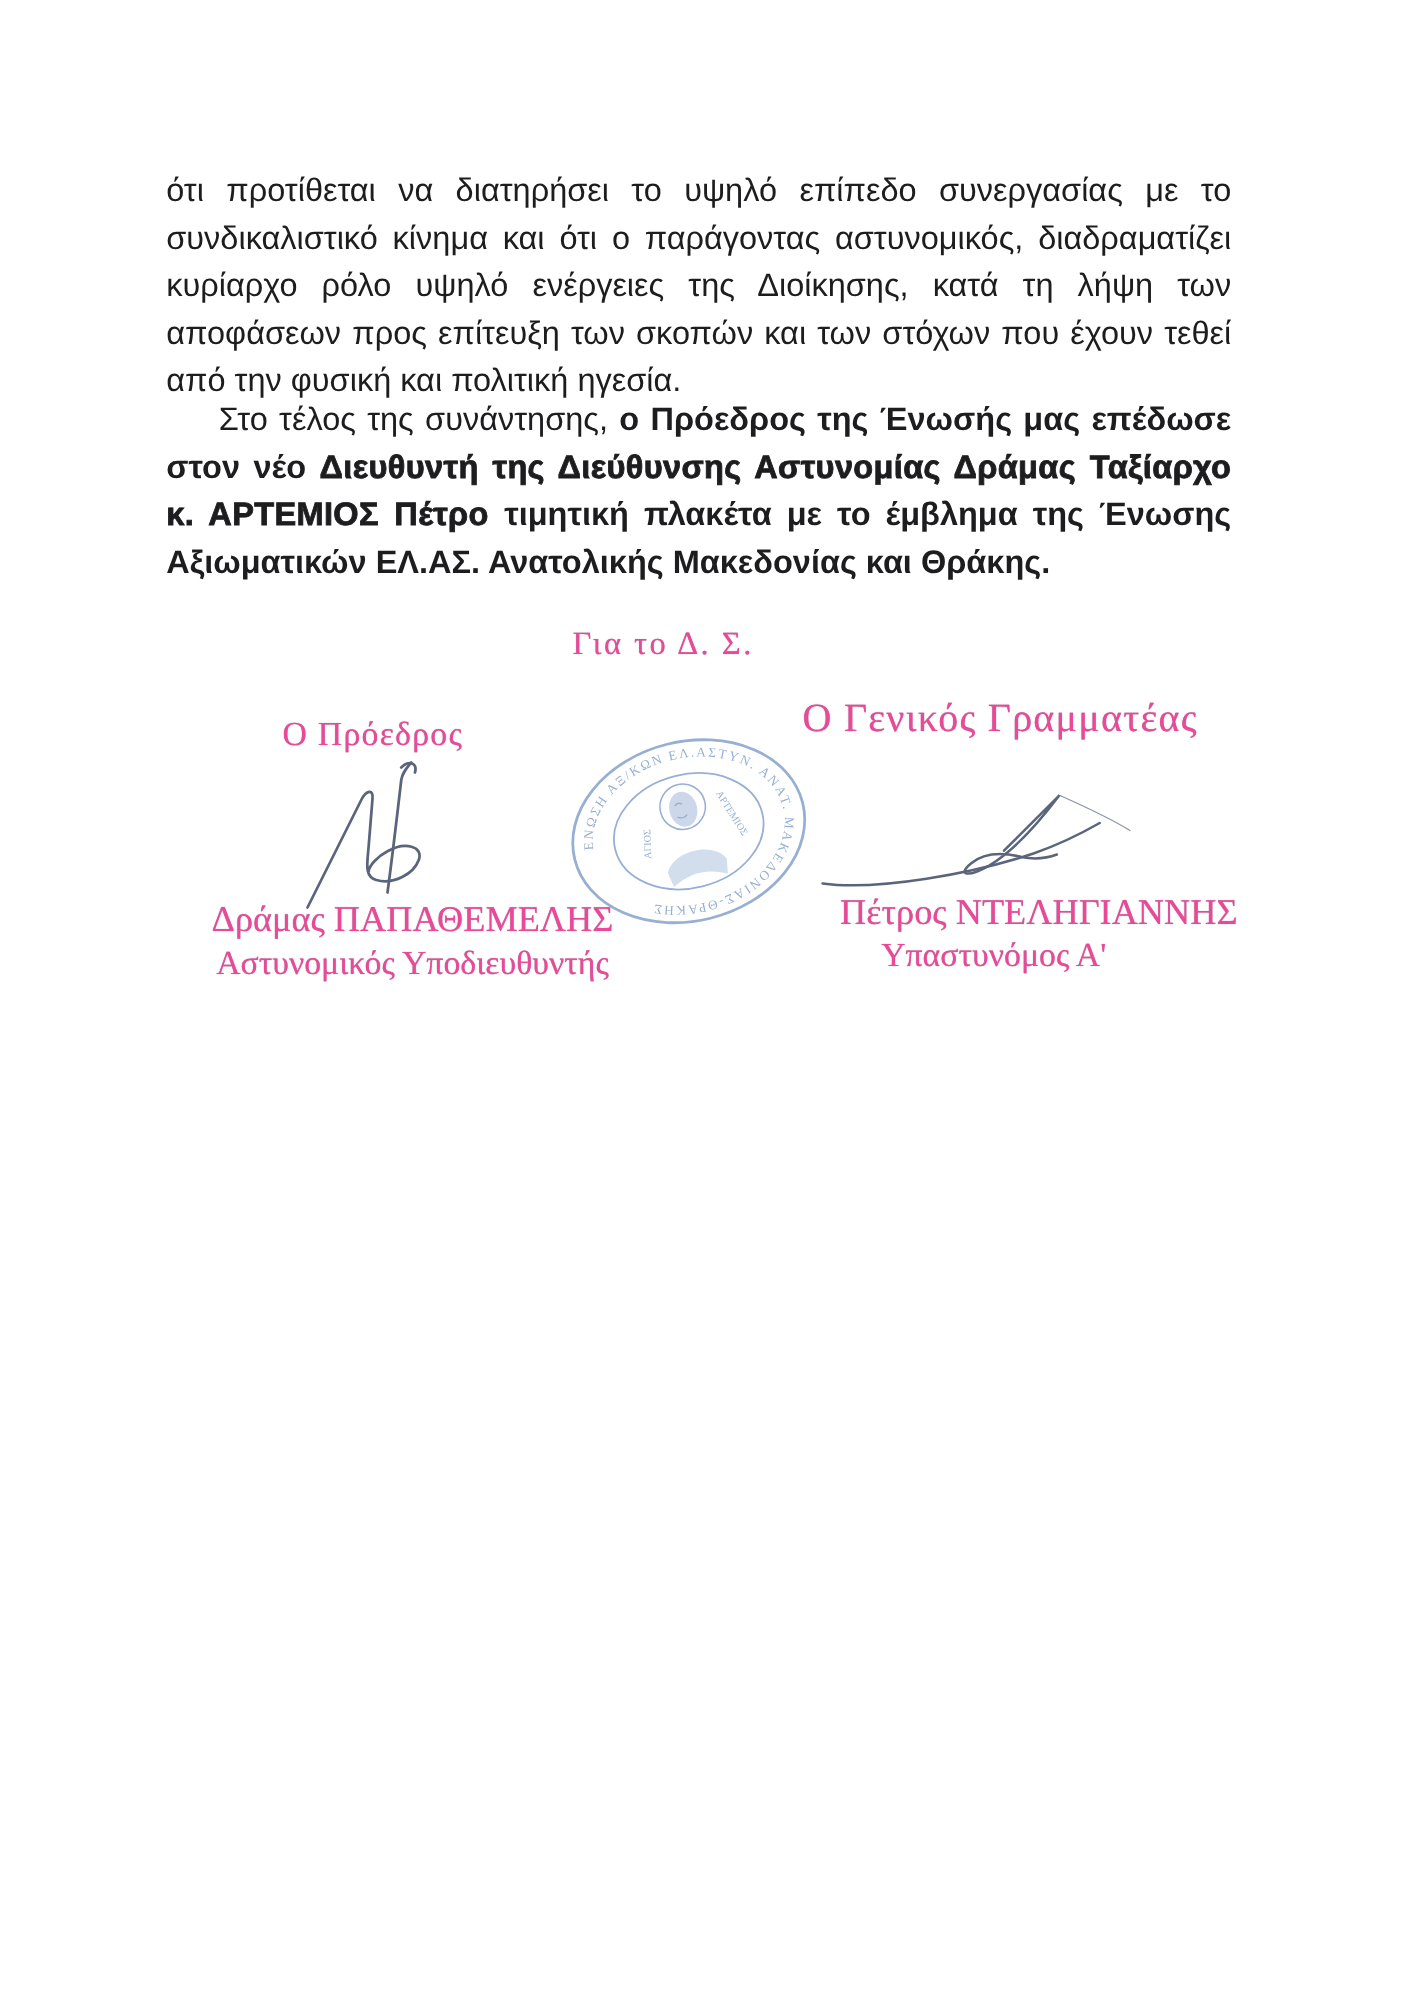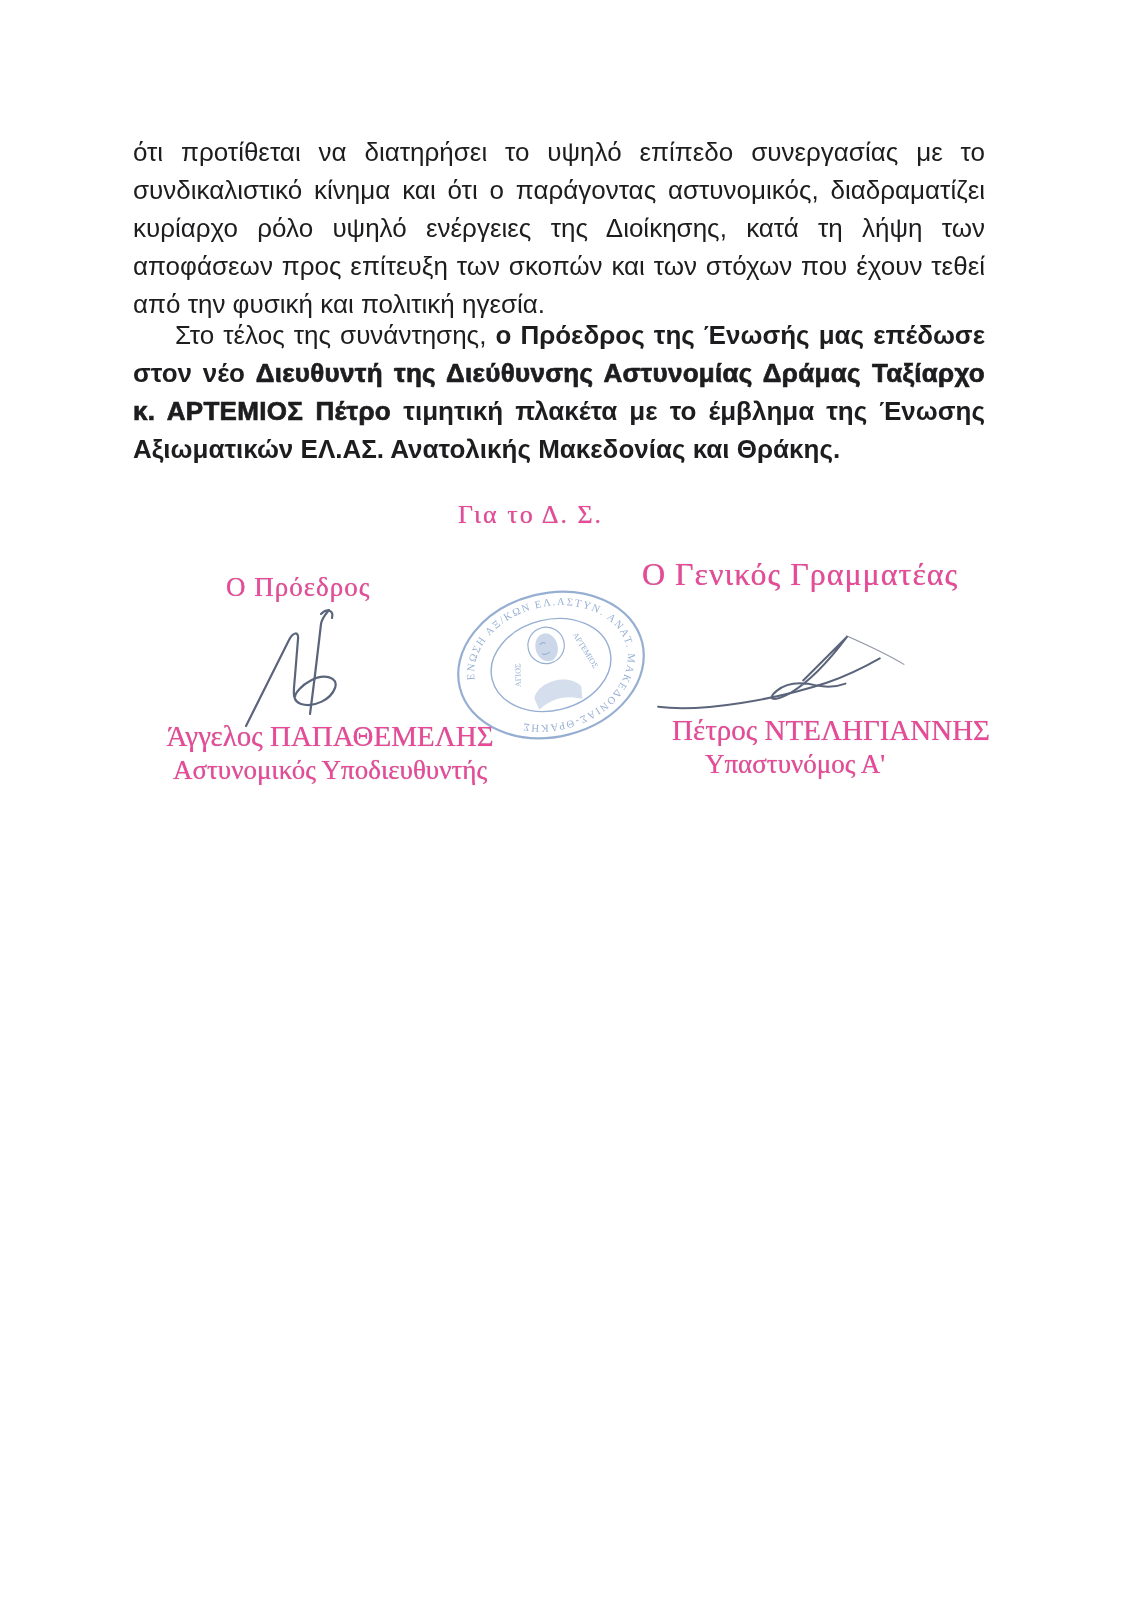--- a/index.html
+++ b/index.html
@@ -86,19 +86,19 @@
     </svg>
 
     <svg class="sig-right" viewBox="0 0 260 95">
       <g stroke="#49546d" stroke-width="2" fill="none" stroke-linecap="round" opacity="0.9">
         <path d="M8,82 C52,88 128,74 176,58 C196,51 214,42 228,34"></path>
         <path d="M152,56 C168,40 184,24 196,12 C178,36 160,56 140,68 C124,77 114,76 126,66 C138,56 154,58 166,61 C176,63 186,62 194,59"></path>
         <path stroke-width="1" opacity="0.7" d="M196,12 C214,20 236,30 252,40"></path>
       </g>
     </svg>
 
-    <div class="scan name-left">Άγγελος ΠΑΠΑΘΕΜΕΛΗΣ</div>
+    <div class="scan name-left">Δράμας ΠΑΠΑΘΕΜΕΛΗΣ</div>
     <div class="scan rank-left">Αστυνομικός Υποδιευθυντής</div>
     <div class="scan name-right">Πέτρος ΝΤΕΛΗΓΙΑΝΝΗΣ</div>
     <div class="scan rank-right">Υπαστυνόμος Α'</div>
   </div>
 
 </div>
 
 </body></html>

